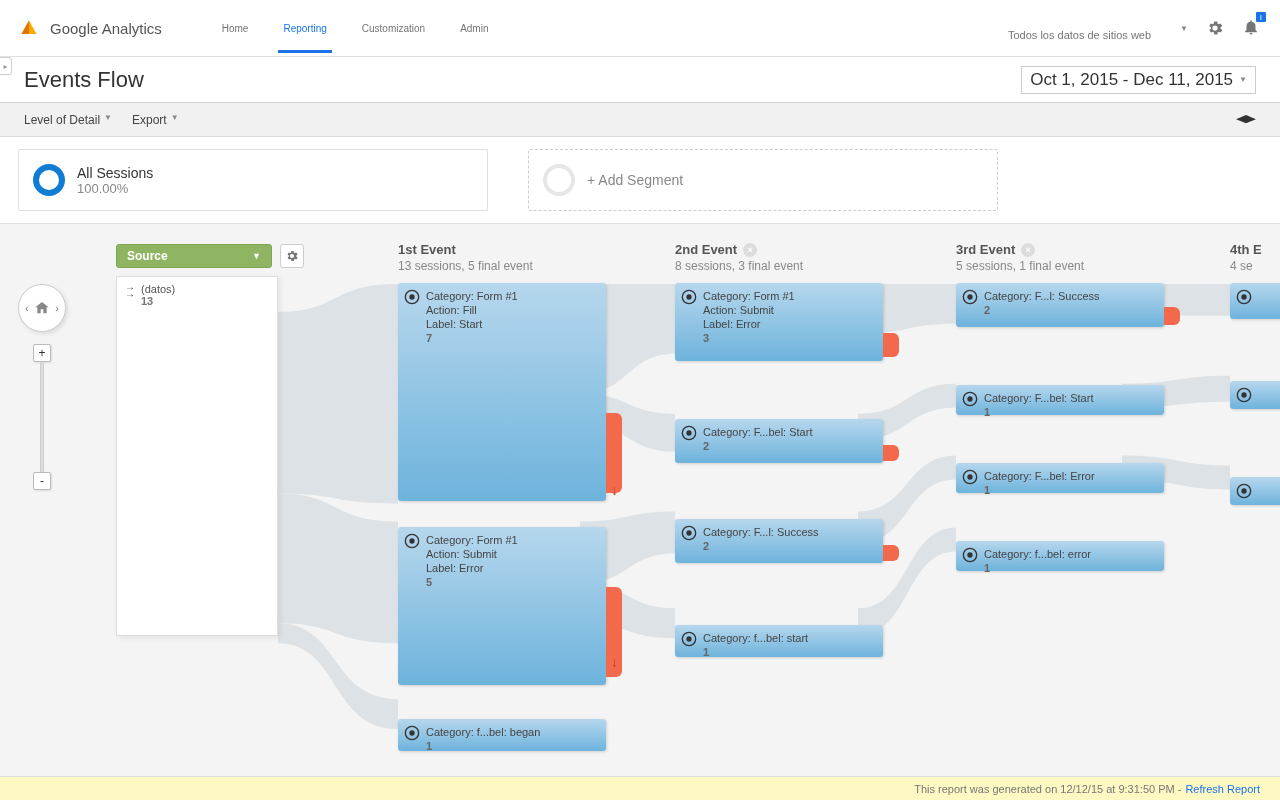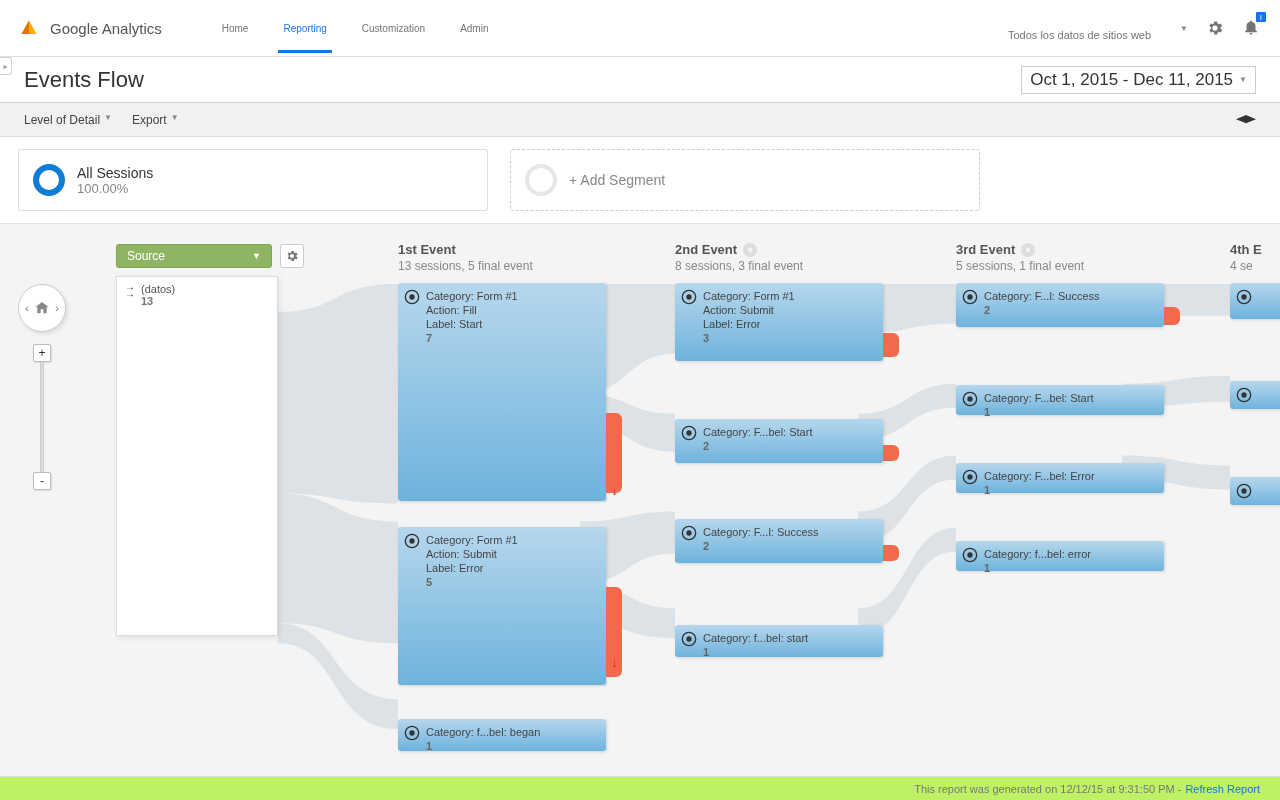--- a/index.html
+++ b/index.html
@@ -17,51 +17,51 @@
 .gear,.bell{width:18px;height:18px;fill:#757575;cursor:pointer}
 .bell-wrap{position:relative}
 .bell-badge{position:absolute;top:-6px;right:-6px;background:#1a73e8;color:#fff;font-size:8px;width:10px;height:10px;display:flex;align-items:center;justify-content:center;border-radius:1px}
 .sidepull{position:absolute;left:0;top:57px;width:12px;height:18px;background:#fff;border:1px solid #d0d0d0;border-left:none;border-radius:0 3px 3px 0;display:flex;align-items:center;justify-content:center;font-size:8px;color:#999;cursor:pointer}
 .page-header{height:46px;display:flex;align-items:center;padding:0 24px;background:#fff;border-bottom:1px solid #d4d4d4}
 .page-title{font-size:22px;font-weight:normal;color:#333}
 .date-range{margin-left:auto;border:1px solid #ccc;background:#fff;padding:3px 8px;display:flex;align-items:center;gap:6px;font-size:17px;color:#333;cursor:pointer}
 .toolbar{height:34px;background:#f1f1f1;border-bottom:1px solid #ddd;display:flex;align-items:center;padding:0 24px;gap:20px;font-size:12px;color:#444}
 .toolbar .tool{display:flex;align-items:flex-start;gap:4px;cursor:pointer}
 .edu-icon{margin-left:auto;width:20px;height:12px;fill:#333}
-.segments{display:flex;gap:22px;padding:12px 18px 12px 18px}
+.segments{display:flex;gap:40px;padding:12px 18px 12px 18px}
 .segment-card{border:1px solid #e0e0e0;border-radius:2px;height:62px;width:470px;display:flex;align-items:center;padding:0 14px;gap:12px;cursor:pointer;background:#fff}
 .segment-card.add{border:1px dashed #ccc}
 .seg-circle{width:32px;height:32px;border-radius:50%;border:6px solid #107cd4}
 .seg-circle.empty{border:4px solid #e6e6e6}
 .seg-title{font-size:14px;color:#333}
 .seg-sub{font-size:13px;color:#888}
 .flow-area{position:relative;background:#f4f4f4;border-top:1px solid #e2e2e2;height:562px;overflow:hidden}
 .controls{position:absolute;left:26px;top:20px;width:280px}
 .source-row{display:flex;gap:8px;margin-left:90px;margin-bottom:8px}
-.source-pill{background:#8fb563;color:#fff;font-size:12px;font-weight:normal;border-radius:3px;padding:4px 10px;width:156px;display:flex;align-items:center;justify-content:space-between;border:1px solid #7ea552;cursor:pointer}
+.source-pill{background:#8fb563;color:#fff;font-size:12px;font-weight:bold;border-radius:3px;padding:4px 10px;width:156px;display:flex;align-items:center;justify-content:space-between;border:1px solid #7ea552;cursor:pointer}
 .gear-btn{width:24px;height:24px;border:1px solid #ccc;border-radius:3px;background:#fff;display:flex;align-items:center;justify-content:center;cursor:pointer}
 .nav-circle{position:absolute;left:18px;top:60px;width:48px;height:48px;border-radius:50%;background:#fff;border:1px solid #ccc;display:flex;align-items:center;justify-content:space-between;padding:0 6px;font-size:11px;color:#777;box-shadow:2px 2px 4px rgba(0,0,0,0.1)}
 .home-ico{fill:#888;width:16px;height:16px}
 .zoom{position:absolute;left:33px;top:120px;width:18px;display:flex;flex-direction:column;align-items:center}
 .zoom-btn{width:18px;height:18px;border:1px solid #bbb;background:#fff;border-radius:2px;font-size:12px;display:flex;align-items:center;justify-content:center;cursor:pointer;box-shadow:1px 1px 2px rgba(0,0,0,0.1)}
 .zoom-track{width:4px;height:110px;background:#ddd;border:1px solid #ccc;border-top:none;border-bottom:none}
 .dim-panel{position:absolute;left:116px;top:52px;width:162px;height:360px;background:#fff;border:1px solid #ddd;box-shadow:2px 2px 6px rgba(0,0,0,0.08)}
 .dim-row{display:flex;align-items:flex-start;padding:6px 8px;gap:6px;font-size:11px;color:#555}
 .arrow-ico{display:flex;flex-direction:column;font-size:10px;line-height:7px;color:#333}
 .col{position:absolute;top:18px;width:208px}
 .col-head{font-size:13px;color:#555;font-weight:bold;display:flex;align-items:center;gap:6px}
 .col-sub{font-size:12px;color:#888;margin-top:2px;margin-bottom:10px}
 .close-x{width:14px;height:14px;border-radius:50%;background:#ddd;color:#fff;font-size:9px;display:inline-flex;align-items:center;justify-content:center;cursor:pointer}
 .node{position:relative;background:linear-gradient(#b6d7ed,#6eb3dc);border-radius:3px;box-shadow:1px 1px 3px rgba(0,0,0,0.15);padding:6px 8px 6px 28px;margin-bottom:10px;font-size:11px;color:#444;line-height:14px;cursor:pointer}
 .node .ev-ico{position:absolute;left:6px;top:6px;width:16px;height:16px}
 .dropoff{position:absolute;right:-16px;width:16px;background:#f26a4b;border-radius:0 6px 6px 0}
 .drop-arrow{position:absolute;right:-12px;color:#c33;font-size:14px}
 svg.links{position:absolute;inset:0;width:100%;height:100%;pointer-events:none}
 .link{fill:#d9e0e3;opacity:.9}
-.footer{position:absolute;bottom:0;left:0;right:0;height:24px;border-top:1px solid #ddd;background:#bef264;display:flex;align-items:center;justify-content:flex-end;padding:0 20px;font-size:11px;color:#777}
+.footer{position:absolute;bottom:0;left:0;right:0;height:24px;border-top:1px solid #ddd;background:#fef9c3;display:flex;align-items:center;justify-content:flex-end;padding:0 20px;font-size:11px;color:#777}
 .footer a{color:#1a73e8;text-decoration:none;margin-left:4px}
 .caret{font-size:8px;color:#888}
 </style>
 </head>
 <body>
 
 <div class="topbar">
   <div class="logo">
     <svg class="logo-mark" viewBox="0 0 24 24">
         <polygon points="2,20 12,2 22,20" fill="#f9ab00"></polygon>

